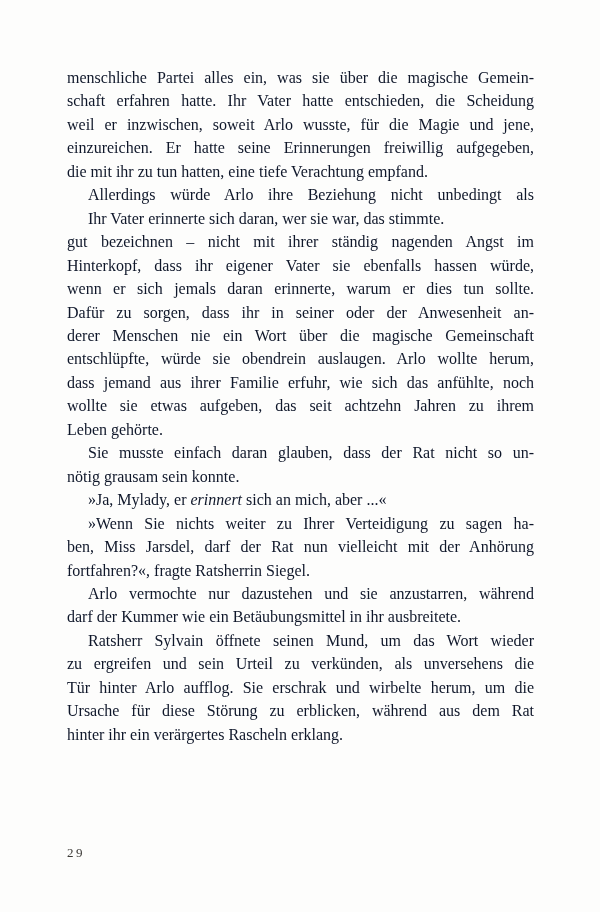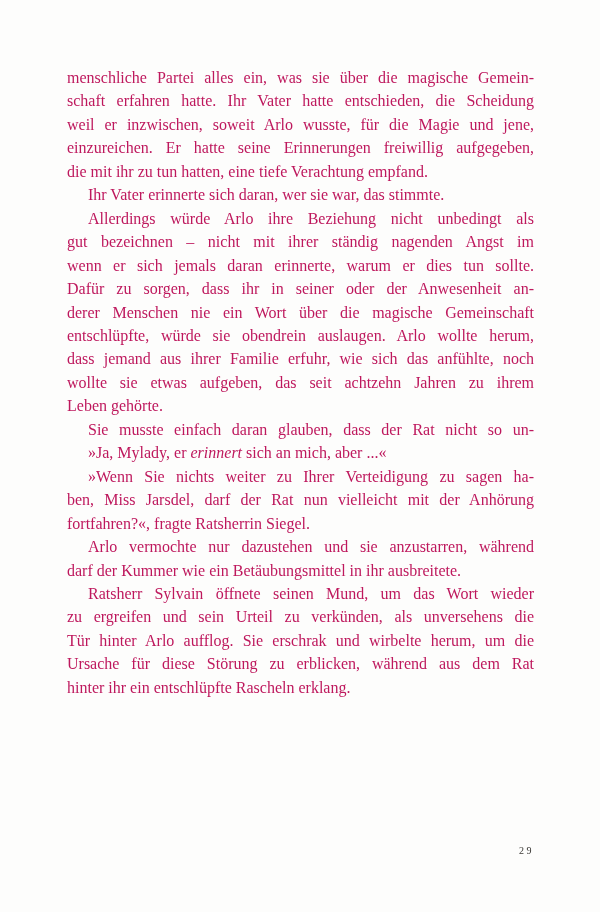--- a/index.html
+++ b/index.html
@@ -13,21 +13,21 @@
     height: 912px;
     background: #fdfdfc;
     overflow: hidden;
     font-family: "Liberation Serif", "DejaVu Serif", serif;
   }
   .text-block {
     position: absolute;
     left: 67px;
     top: 66px;
     width: 467px;
-    color: #be185d;
+    color: #0f172a;
     font-size: 16px;
     line-height: 23.45px;
   }
   .line {
     text-align: justify;
     text-align-last: justify;
     white-space: normal;
   }
   .line.last {
     text-align-last: left;
@@ -36,53 +36,55 @@
     text-indent: 21px;
   }
   .italic {
     font-style: italic;
   }
   .page-number {
     position: absolute;
     left: 67px;
     top: 845px;
     width: 467px;
-    text-align: right;
-    font-size: 10px;
+    text-align: left;
+    font-size: 13px;
     letter-spacing: 2.5px;
     color: #3a3835;
   }
 </style>
 </head>
 <body>
 
 <div class="book-page">
   <div class="text-block" id="text-block">
       <div class="line"><span>menschliche Partei alles ein, was sie über die magische Gemein-</span></div>
       <div class="line"><span>schaft erfahren hatte. Ihr Vater hatte entschieden, die Scheidung</span></div>
       <div class="line"><span>weil er inzwischen, soweit Arlo wusste, für die Magie und jene,</span></div>
       <div class="line"><span>einzureichen. Er hatte seine Erinnerungen freiwillig aufgegeben,</span></div>
       <div class="line last"><span>die mit ihr zu tun hatten, eine tiefe Verachtung empfand.</span></div>
+      <div class="line indent"><span>Allerdings würde Arlo ihre Beziehung nicht unbedingt als</span></div>
       <div class="line indent last"><span>Ihr Vater erinnerte sich daran, wer sie war, das stimmte.</span></div>
-      <div class="line indent"><span>Allerdings würde Arlo ihre Beziehung nicht unbedingt als</span></div>
       <div class="line"><span>gut bezeichnen – nicht mit ihrer ständig nagenden Angst im</span></div>
+      <div class="line"><span>Hinterkopf, dass ihr eigener Vater sie ebenfalls hassen würde,</span></div>
       <div class="line"><span>wenn er sich jemals daran erinnerte, warum er dies tun sollte.</span></div>
       <div class="line"><span>Dafür zu sorgen, dass ihr in seiner oder der Anwesenheit an-</span></div>
       <div class="line"><span>derer Menschen nie ein Wort über die magische Gemeinschaft</span></div>
       <div class="line"><span>entschlüpfte, würde sie obendrein auslaugen. Arlo wollte herum,</span></div>
       <div class="line"><span>dass jemand aus ihrer Familie erfuhr, wie sich das anfühlte, noch</span></div>
       <div class="line"><span>wollte sie etwas aufgeben, das seit achtzehn Jahren zu ihrem</span></div>
       <div class="line last"><span>Leben gehörte.</span></div>
       <div class="line indent"><span>Sie musste einfach daran glauben, dass der Rat nicht so un-</span></div>
+      <div class="line last"><span>nötig grausam sein konnte.</span></div>
       <div class="line indent last"><span>»Ja, Mylady, er </span><span class="italic">erinnert</span><span> sich an mich, aber ...«</span></div>
       <div class="line indent"><span>»Wenn Sie nichts weiter zu Ihrer Verteidigung zu sagen ha-</span></div>
       <div class="line"><span>ben, Miss Jarsdel, darf der Rat nun vielleicht mit der Anhörung</span></div>
       <div class="line last"><span>fortfahren?«, fragte Ratsherrin Siegel.</span></div>
       <div class="line indent"><span>Arlo vermochte nur dazustehen und sie anzustarren, während</span></div>
       <div class="line last"><span>darf der Kummer wie ein Betäubungsmittel in ihr ausbreitete.</span></div>
       <div class="line indent"><span>Ratsherr Sylvain öffnete seinen Mund, um das Wort wieder</span></div>
       <div class="line"><span>zu ergreifen und sein Urteil zu verkünden, als unversehens die</span></div>
       <div class="line"><span>Tür hinter Arlo aufflog. Sie erschrak und wirbelte herum, um die</span></div>
       <div class="line"><span>Ursache für diese Störung zu erblicken, während aus dem Rat</span></div>
-      <div class="line last"><span>hinter ihr ein entschlüpfte Rascheln erklang.</span></div>
+      <div class="line last"><span>hinter ihr ein verärgertes Rascheln erklang.</span></div>
     </div>
   <div class="page-number">29</div>
 </div>
 
 </body></html>

